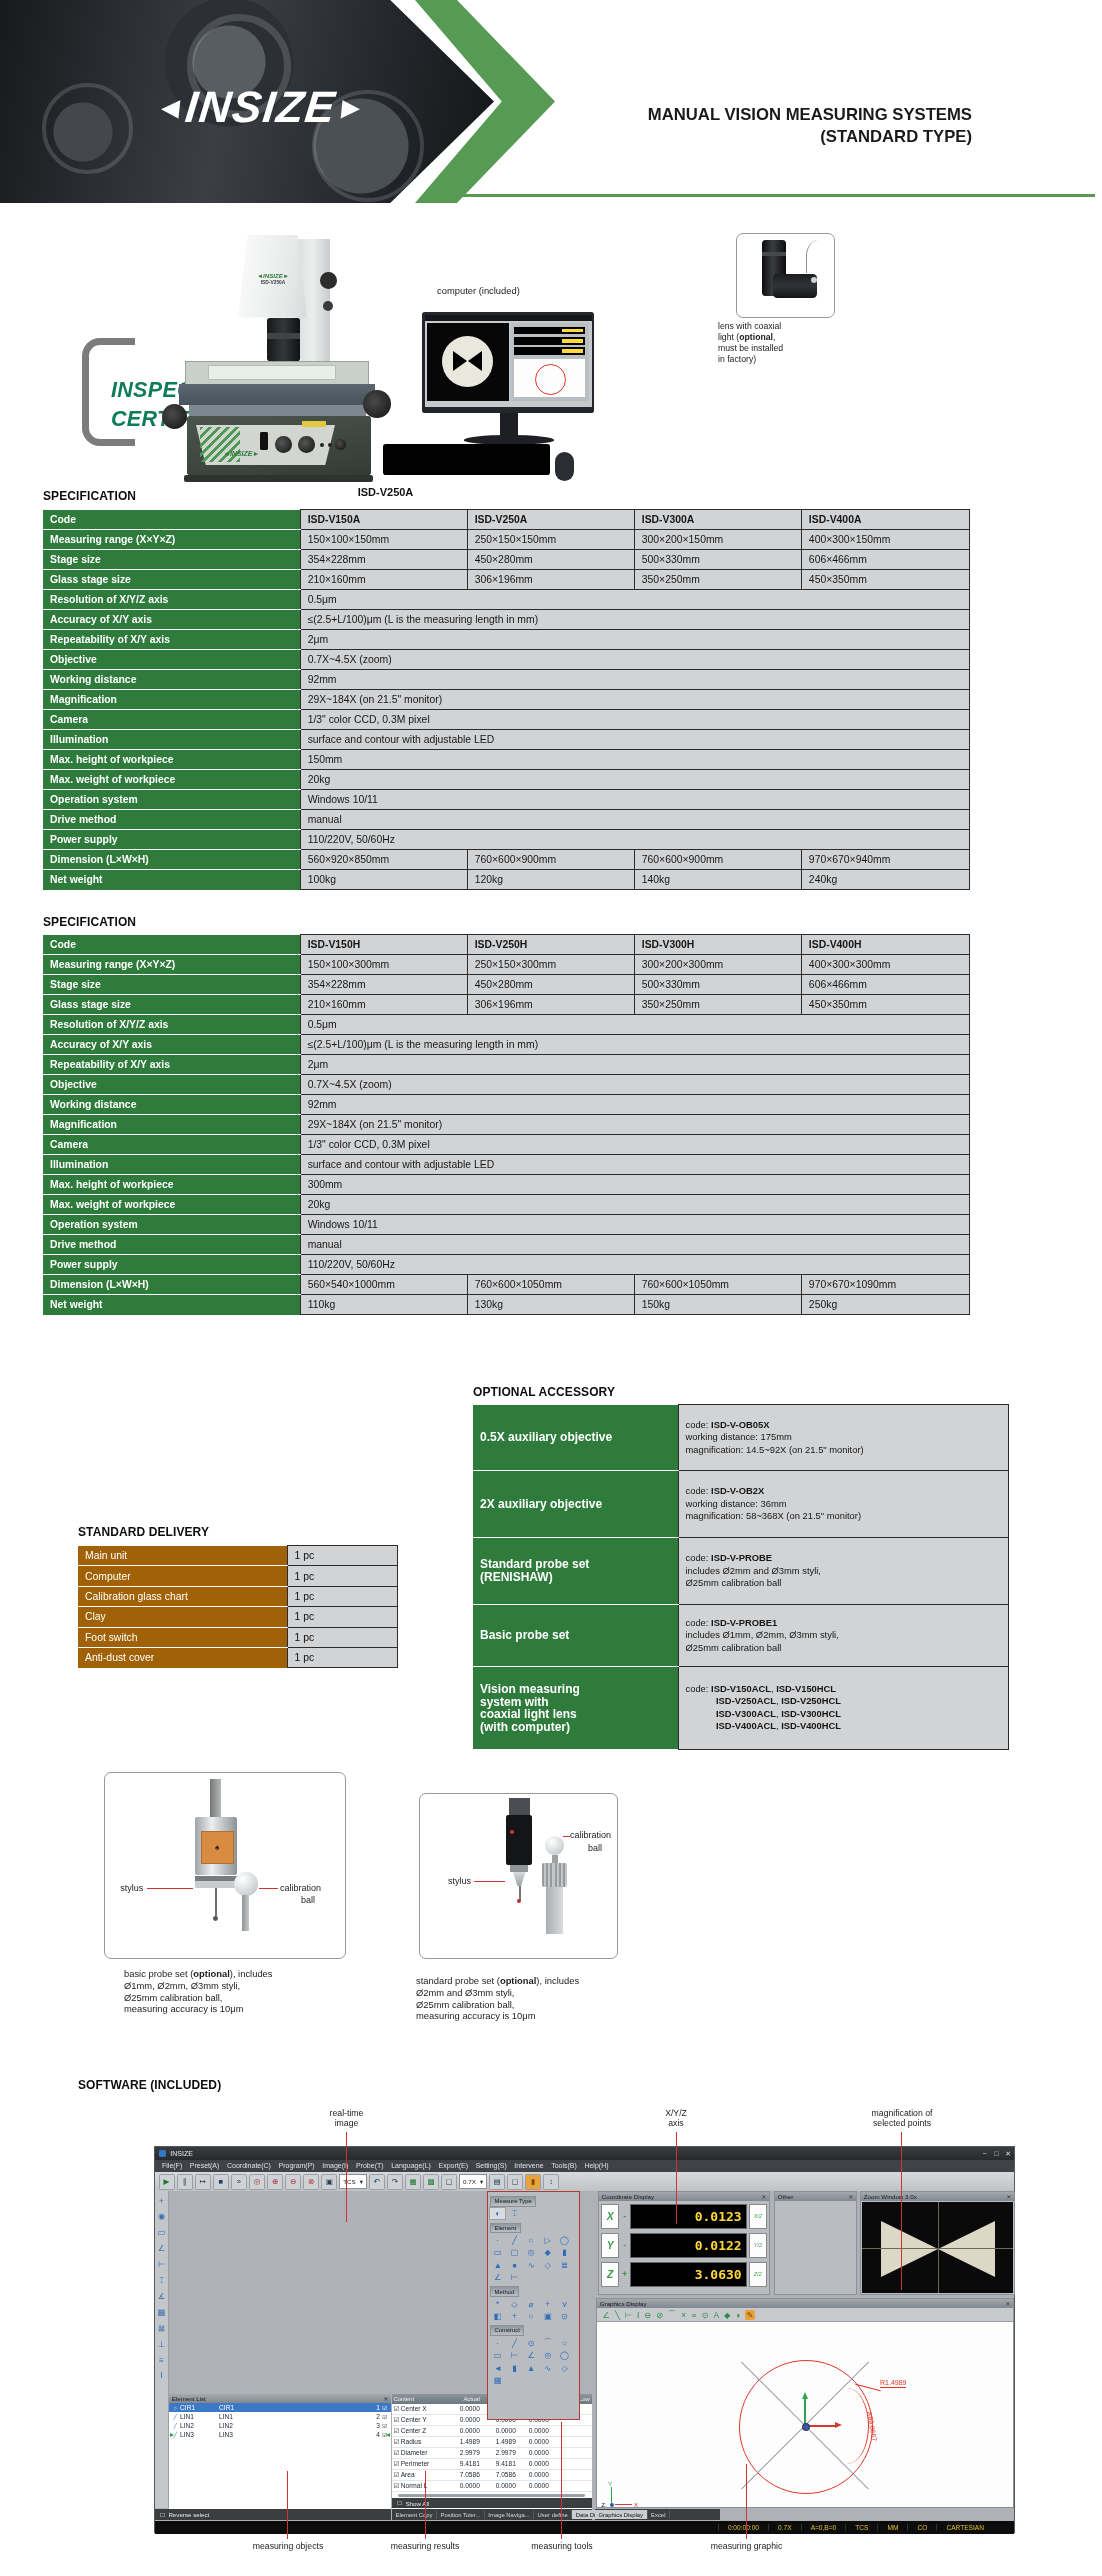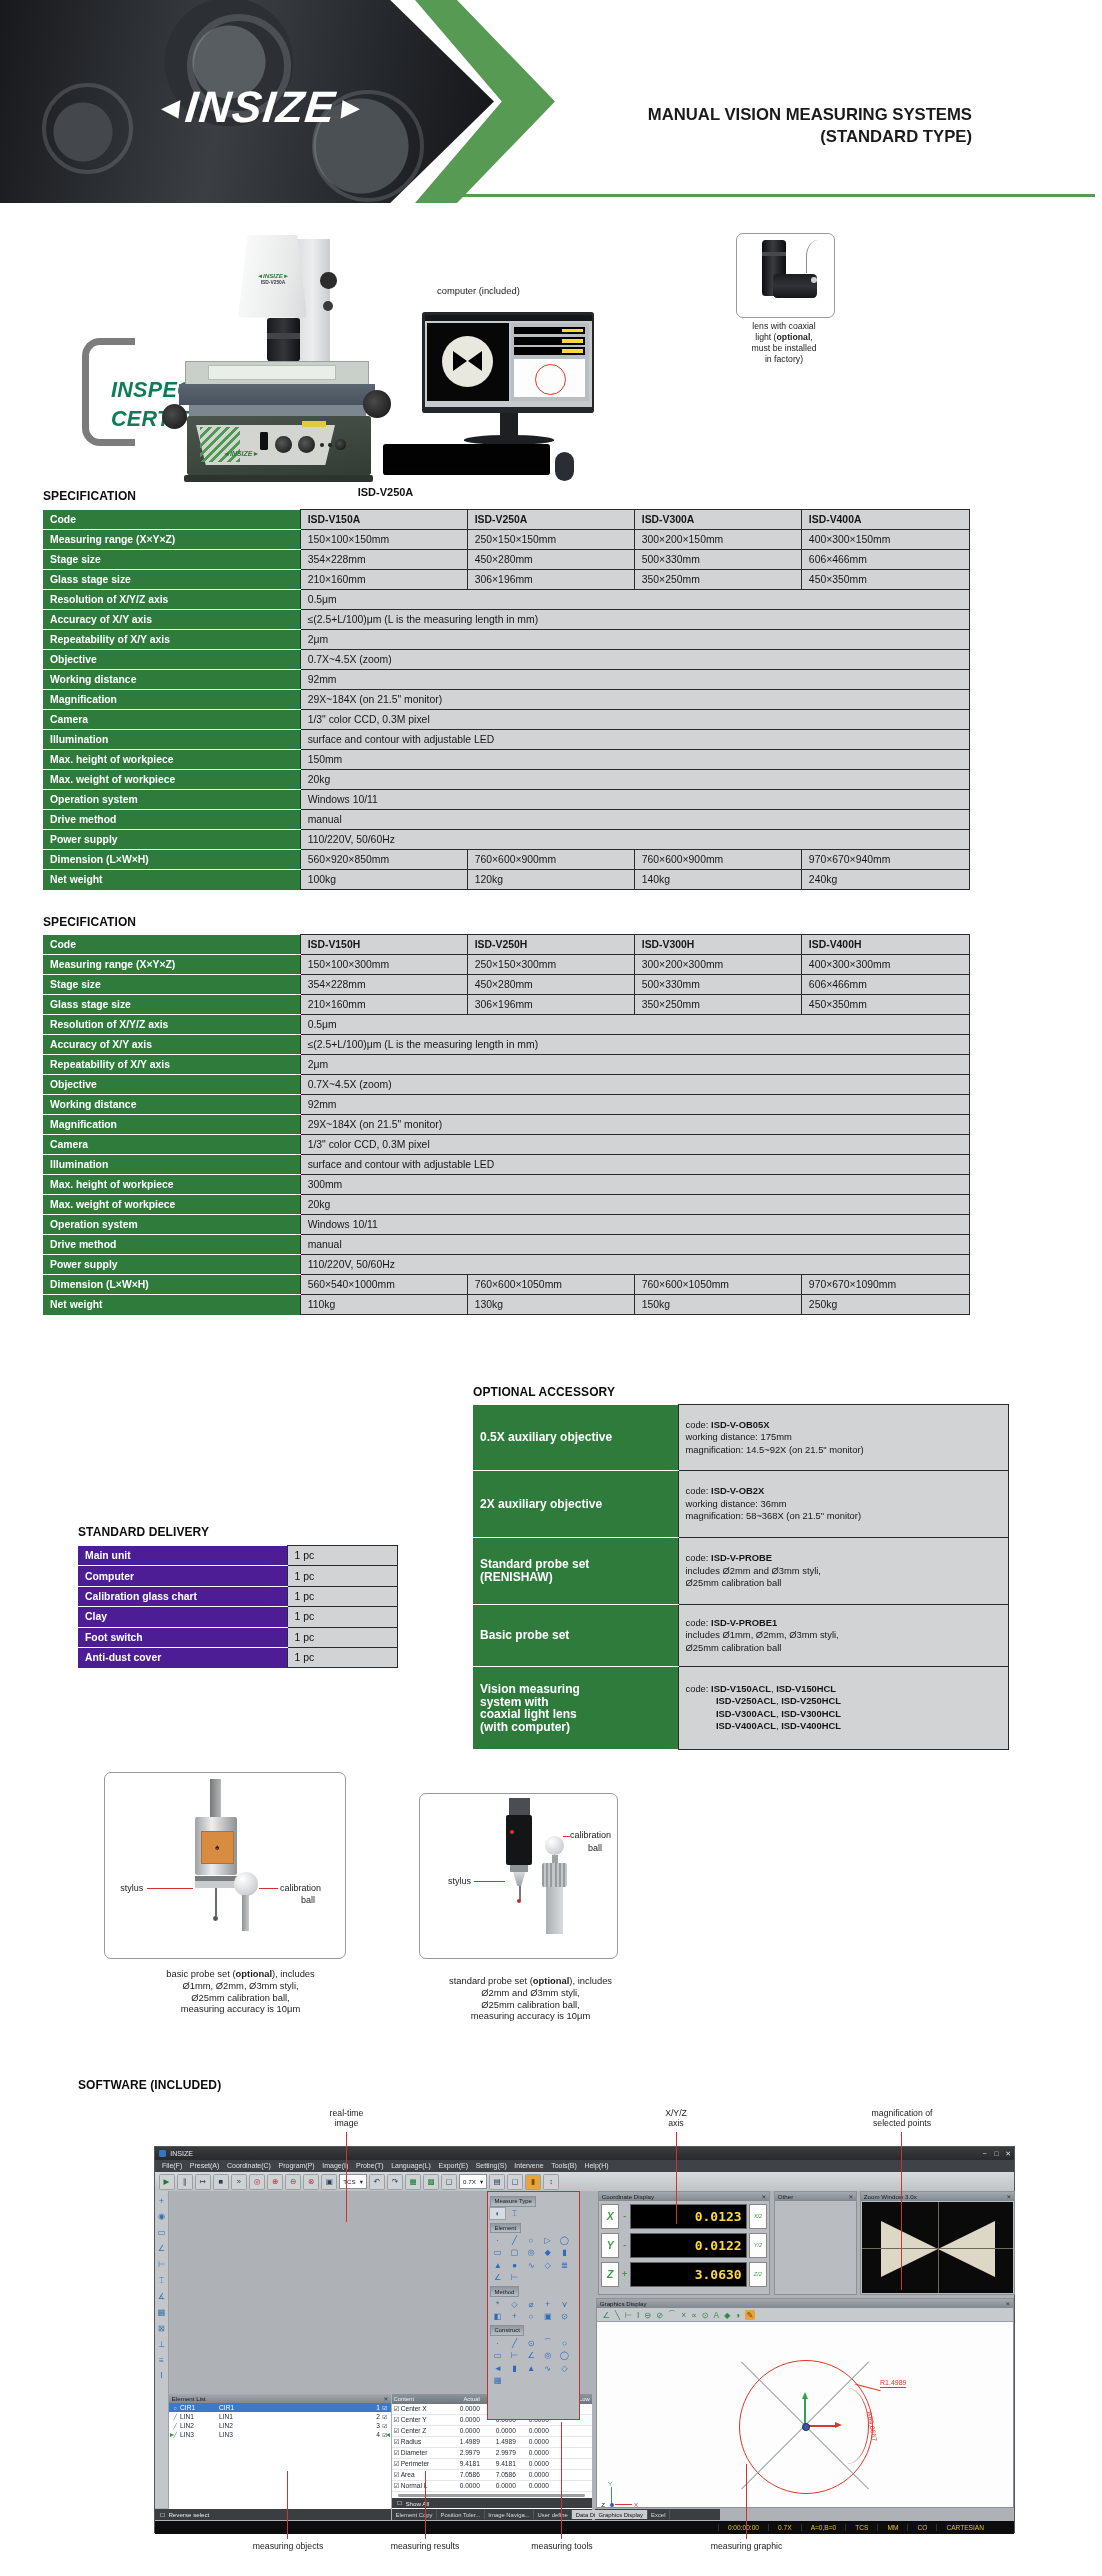--- a/index.html
+++ b/index.html
@@ -46,28 +46,28 @@
   .opt td{vertical-align:middle;font-size:9.4px}
   .opt td.olbl{background:#2e7b3c;color:#fff;font-weight:bold;border-bottom:1.4px solid #fff;
     padding:4.2px 5.6px 4.2px 7px;font-size:12px;line-height:12.5px}
   .opt tr:last-child td.olbl{border-bottom:none}
   .opt td.oval{background:#d2d3d5;border:0.7px solid #2b2b2b;padding:3.5px 7px;color:#161616}
   .oline{line-height:12.5px;white-space:nowrap}
   .oline.ind{margin-left:30.5px}
   
   table.del{border-collapse:collapse;width:319px;table-layout:fixed}
   .del td{height:19.4px;font-size:10.4px;padding:0 0 0 7px;white-space:nowrap}
-  .del td.olbl2{background:#4c1d95;color:#fff;font-weight:bold;border-bottom:1.4px solid #fff}
+  .del td.olbl2{background:#a16207;color:#fff;font-weight:normal;border-bottom:1.4px solid #fff}
   .del tr:last-child td.olbl2{border-bottom:none}
   .del td.qty{background:#d2d3d5;border:0.7px solid #2b2b2b}
   
   .pbox{border:1px solid #999;border-radius:7px;background:#fff}
   .redline{background:#d23131;position:absolute}
   .plabel{position:absolute;font-size:9px;color:#222;white-space:nowrap}
-  .caption{text-align:center;font-size:9.4px;line-height:11.8px;color:#1c1c1c}
+  .caption{text-align:left;font-size:9.4px;line-height:11.8px;color:#1c1c1c}
   
   .ann{position:absolute;text-align:center;font-size:8.7px;line-height:10.4px;color:#1c1c1c}
   .vline{position:absolute;width:1px;background:#d23131;z-index:40}
   
   .win{left:154px;top:2146px;width:861px;height:387px;background:#aeb2b6;border:0.7px solid #55585b;box-sizing:border-box;z-index:10}
   .titlebar{position:absolute;left:0;top:0;width:100%;height:13px;display:flex;align-items:center;
     background:linear-gradient(#3a3d40,#27292c);color:#e8e8e8;font-size:7px}
   .appicon{width:7.6px;height:7.6px;background:#2f78c4;border-radius:1.4px;margin:0 4.2px 0 3.5px}
   .winctl{margin-left:auto;display:flex}
   .winctl span{width:11.8px;text-align:center;font-size:7px;color:#ddd}

